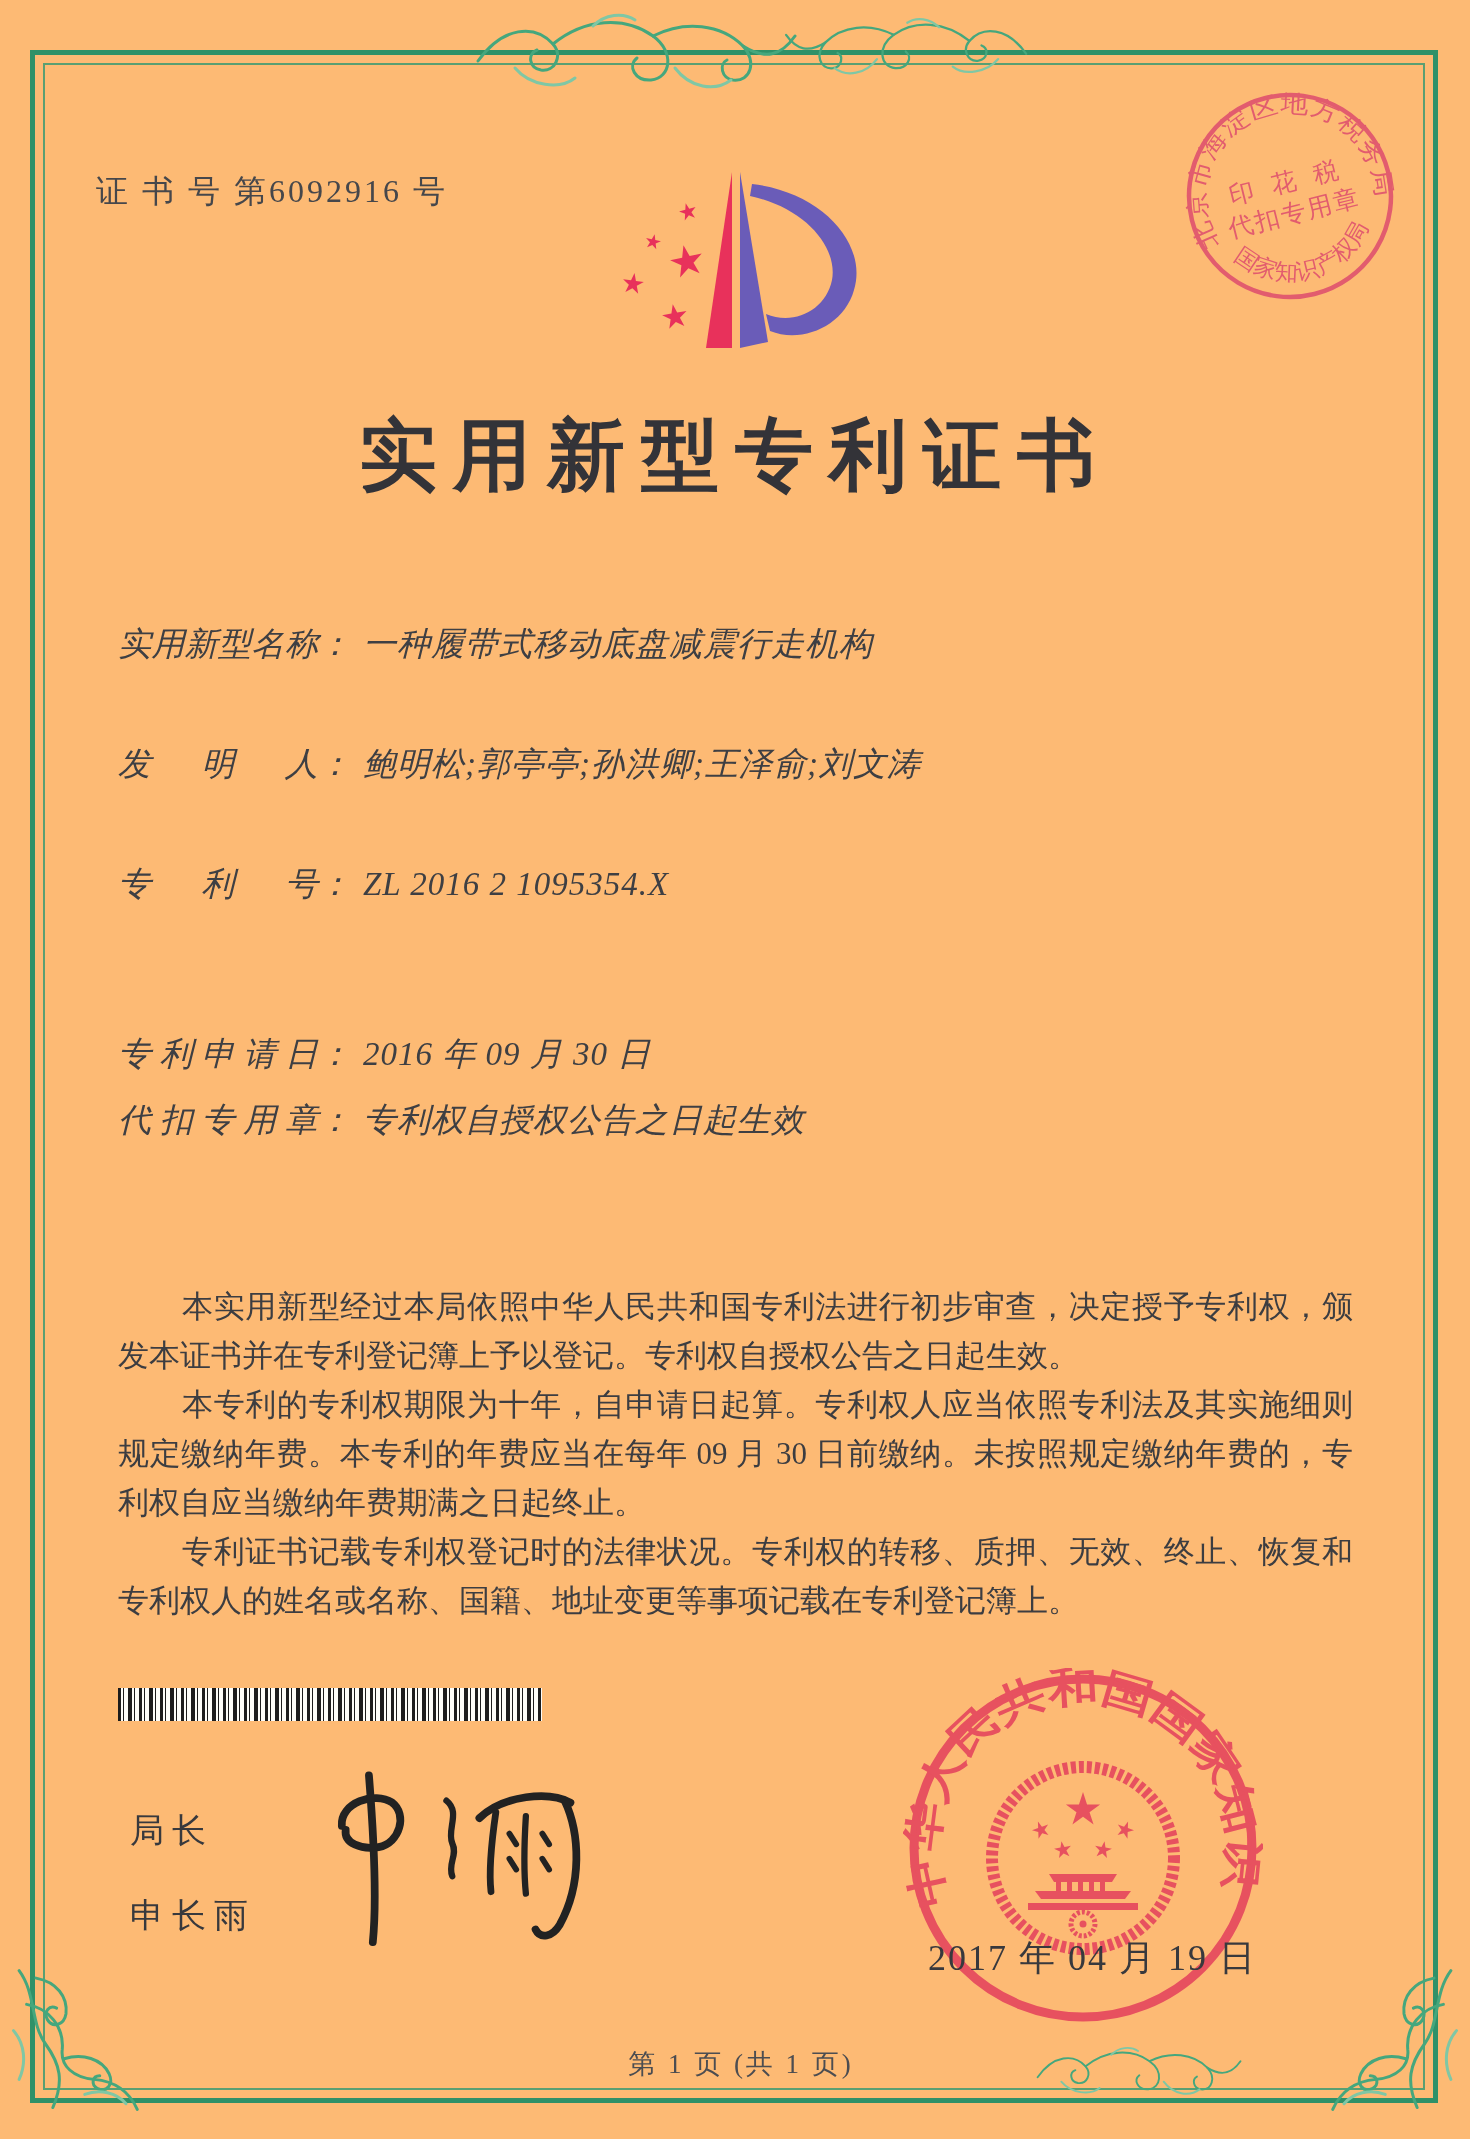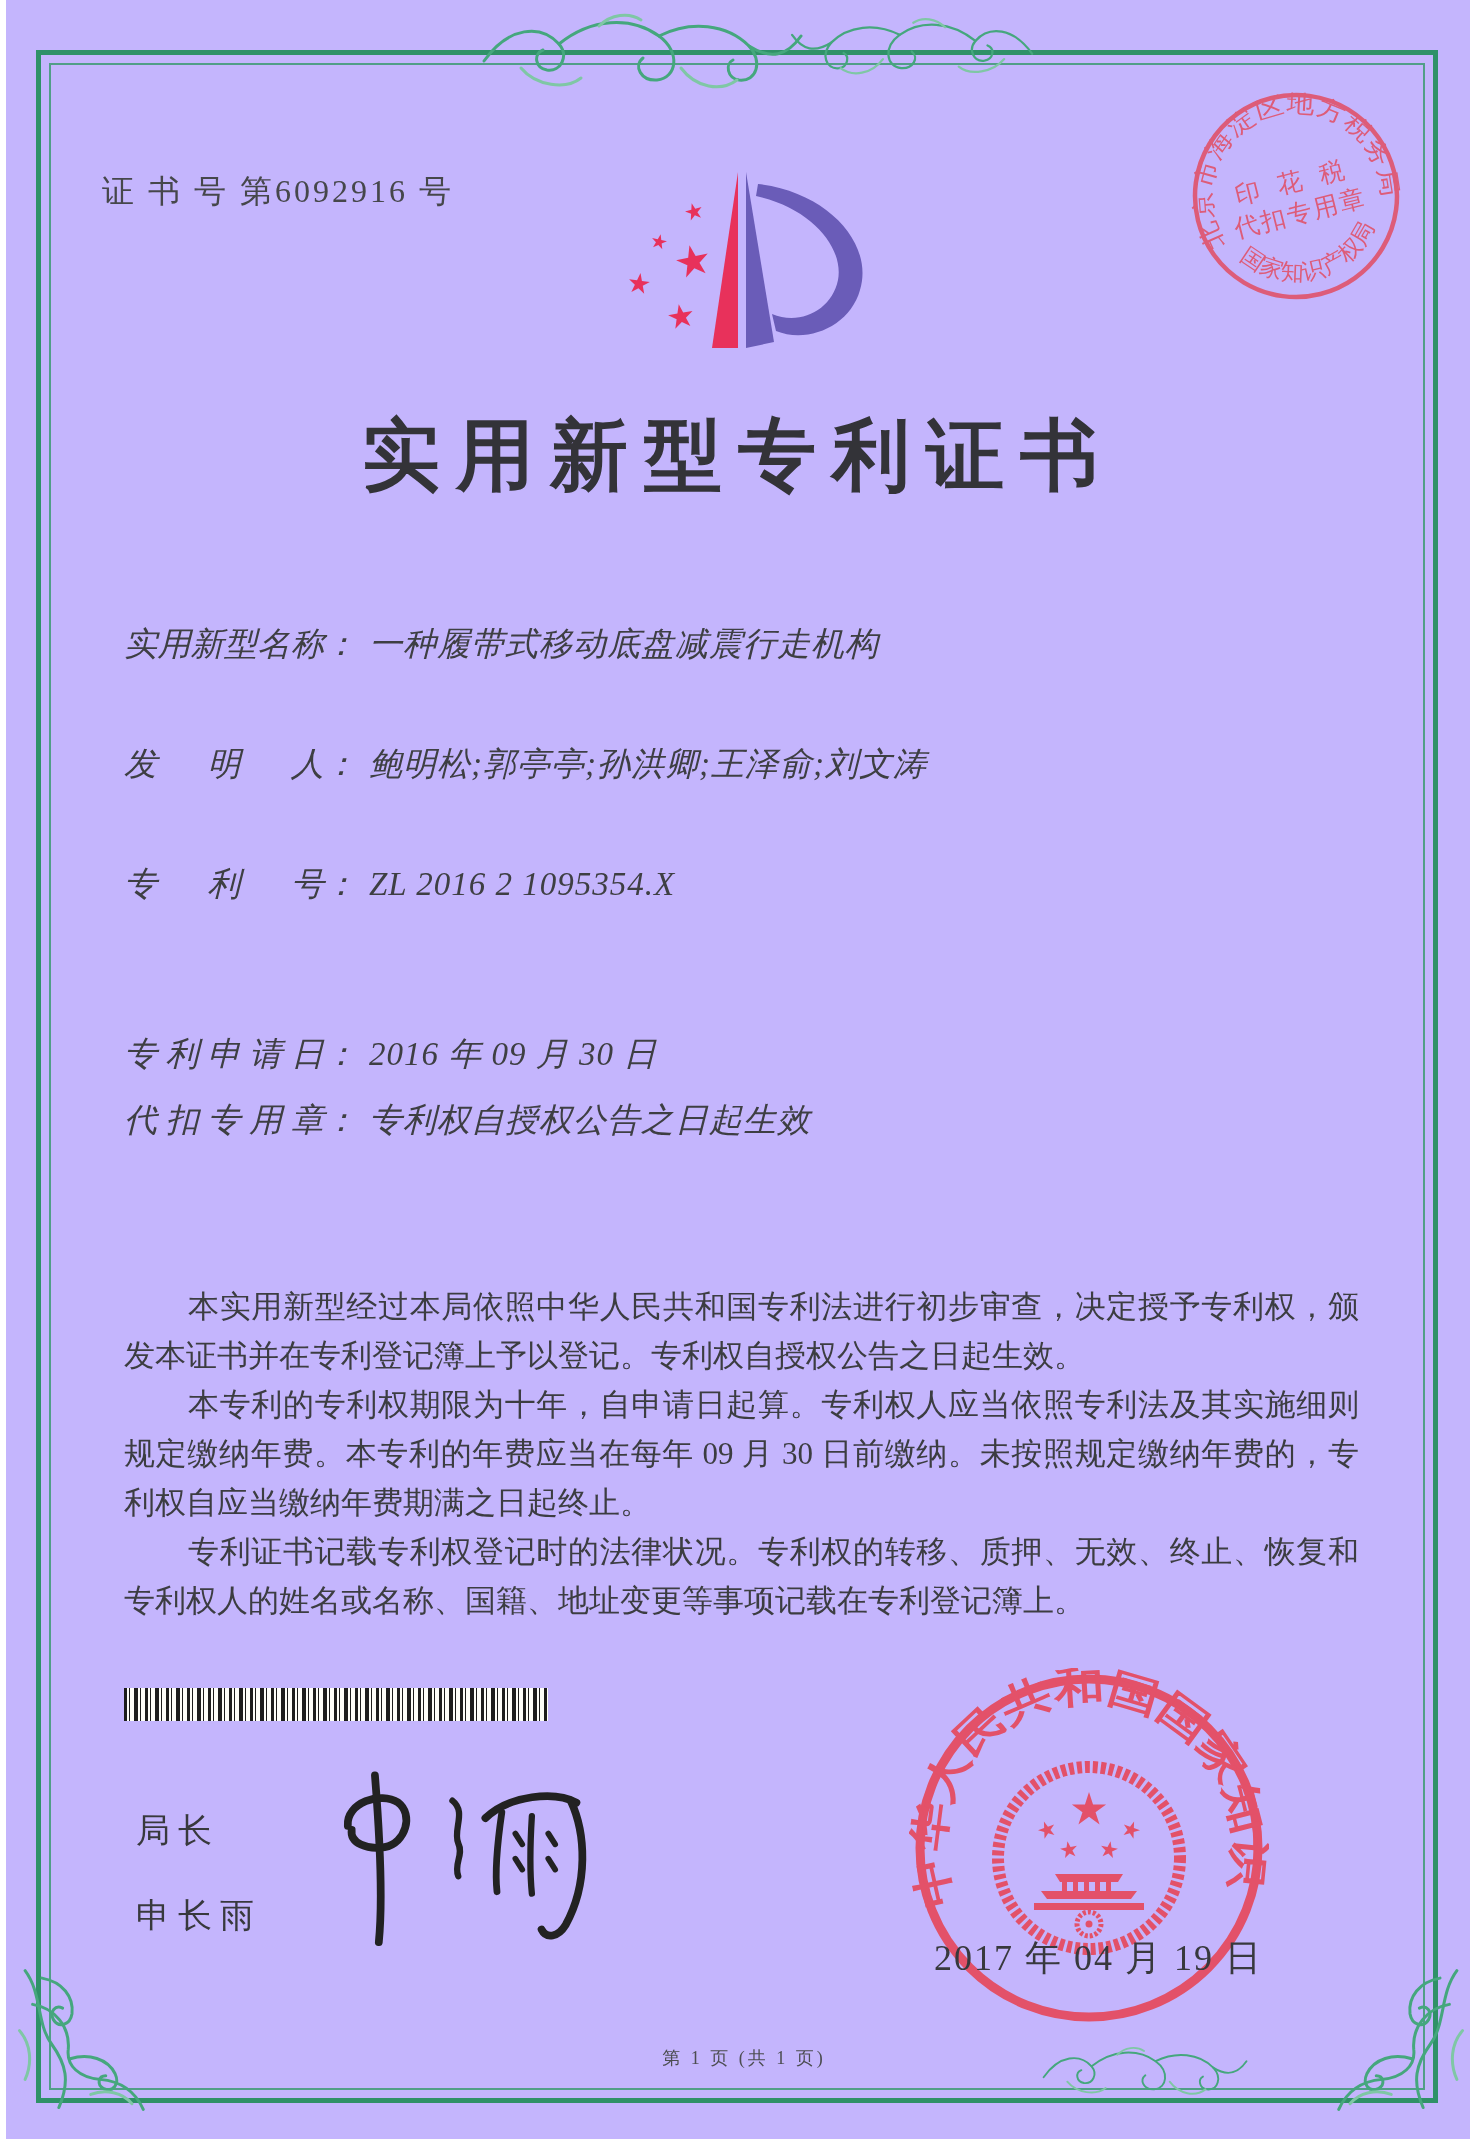--- a/index.html
+++ b/index.html
@@ -3,21 +3,21 @@
 <meta charset="utf-8">
 <style>
   * { margin:0; padding:0; box-sizing:border-box; }
   html,body { width:1470px; height:2139px; }
   body {
     position:relative;
     background:#ffffff;
     font-family:"Liberation Serif","DejaVu Serif",serif;
     color:#3c3d41;
   }
-  .page { position:absolute; inset:0; background:#c4b5fd; overflow:hidden;margin-left:6px; }
+  .page { position:absolute; inset:0; background:#fdba74; overflow:hidden; }
 
   
   .frame-outer { position:absolute; left:30px; top:50px; right:32px; bottom:36px;
     border:5px solid #2f9168; z-index:1; }
   .frame-inner { position:absolute; left:43px; top:63px; right:45px; bottom:49px;
     border:2px solid #3d9a72; opacity:.85; z-index:1; }
 
   .orn { position:absolute; color:#45a77d; z-index:2; }
 
   .cert-no { position:absolute; left:96px; top:170px; font-size:32px;
@@ -58,21 +58,21 @@
     letter-spacing:8px; color:#38393d; z-index:3; }
 
   .signature { position:absolute; left:305px; top:1765px; width:310px; height:205px; z-index:3; }
 
   .seal { position:absolute; left:903px; top:1668px; width:360px; height:360px;
     z-index:2; opacity:.93; }
   .seal-date { position:absolute; left:928px; top:1934px; font-size:36px;
     letter-spacing:2px; color:#38393d; z-index:4; white-space:nowrap; }
 
   .footer { position:absolute; left:0; right:0; top:2046px; text-align:center;
-    font-size:18px; letter-spacing:3px; color:#4c4d51; z-index:3;padding-left:12px; }
+    font-size:27px; letter-spacing:3px; color:#4c4d51; z-index:3;padding-left:12px; }
 </style>
 </head>
 <body>
 
 <div class="page">
 
   <svg width="0" height="0" style="position:absolute">
     <defs>
       <path id="star-shape" d="M 0,-1 L 0.2245,-0.309 L 0.951,-0.309 L 0.3633,0.1181 L 0.5878,0.809 L 0,0.3819 L -0.5878,0.809 L -0.3633,0.1181 L -0.951,-0.309 L -0.2245,-0.309 Z"></path>
       <symbol id="flourish" viewBox="0 0 330 100">

